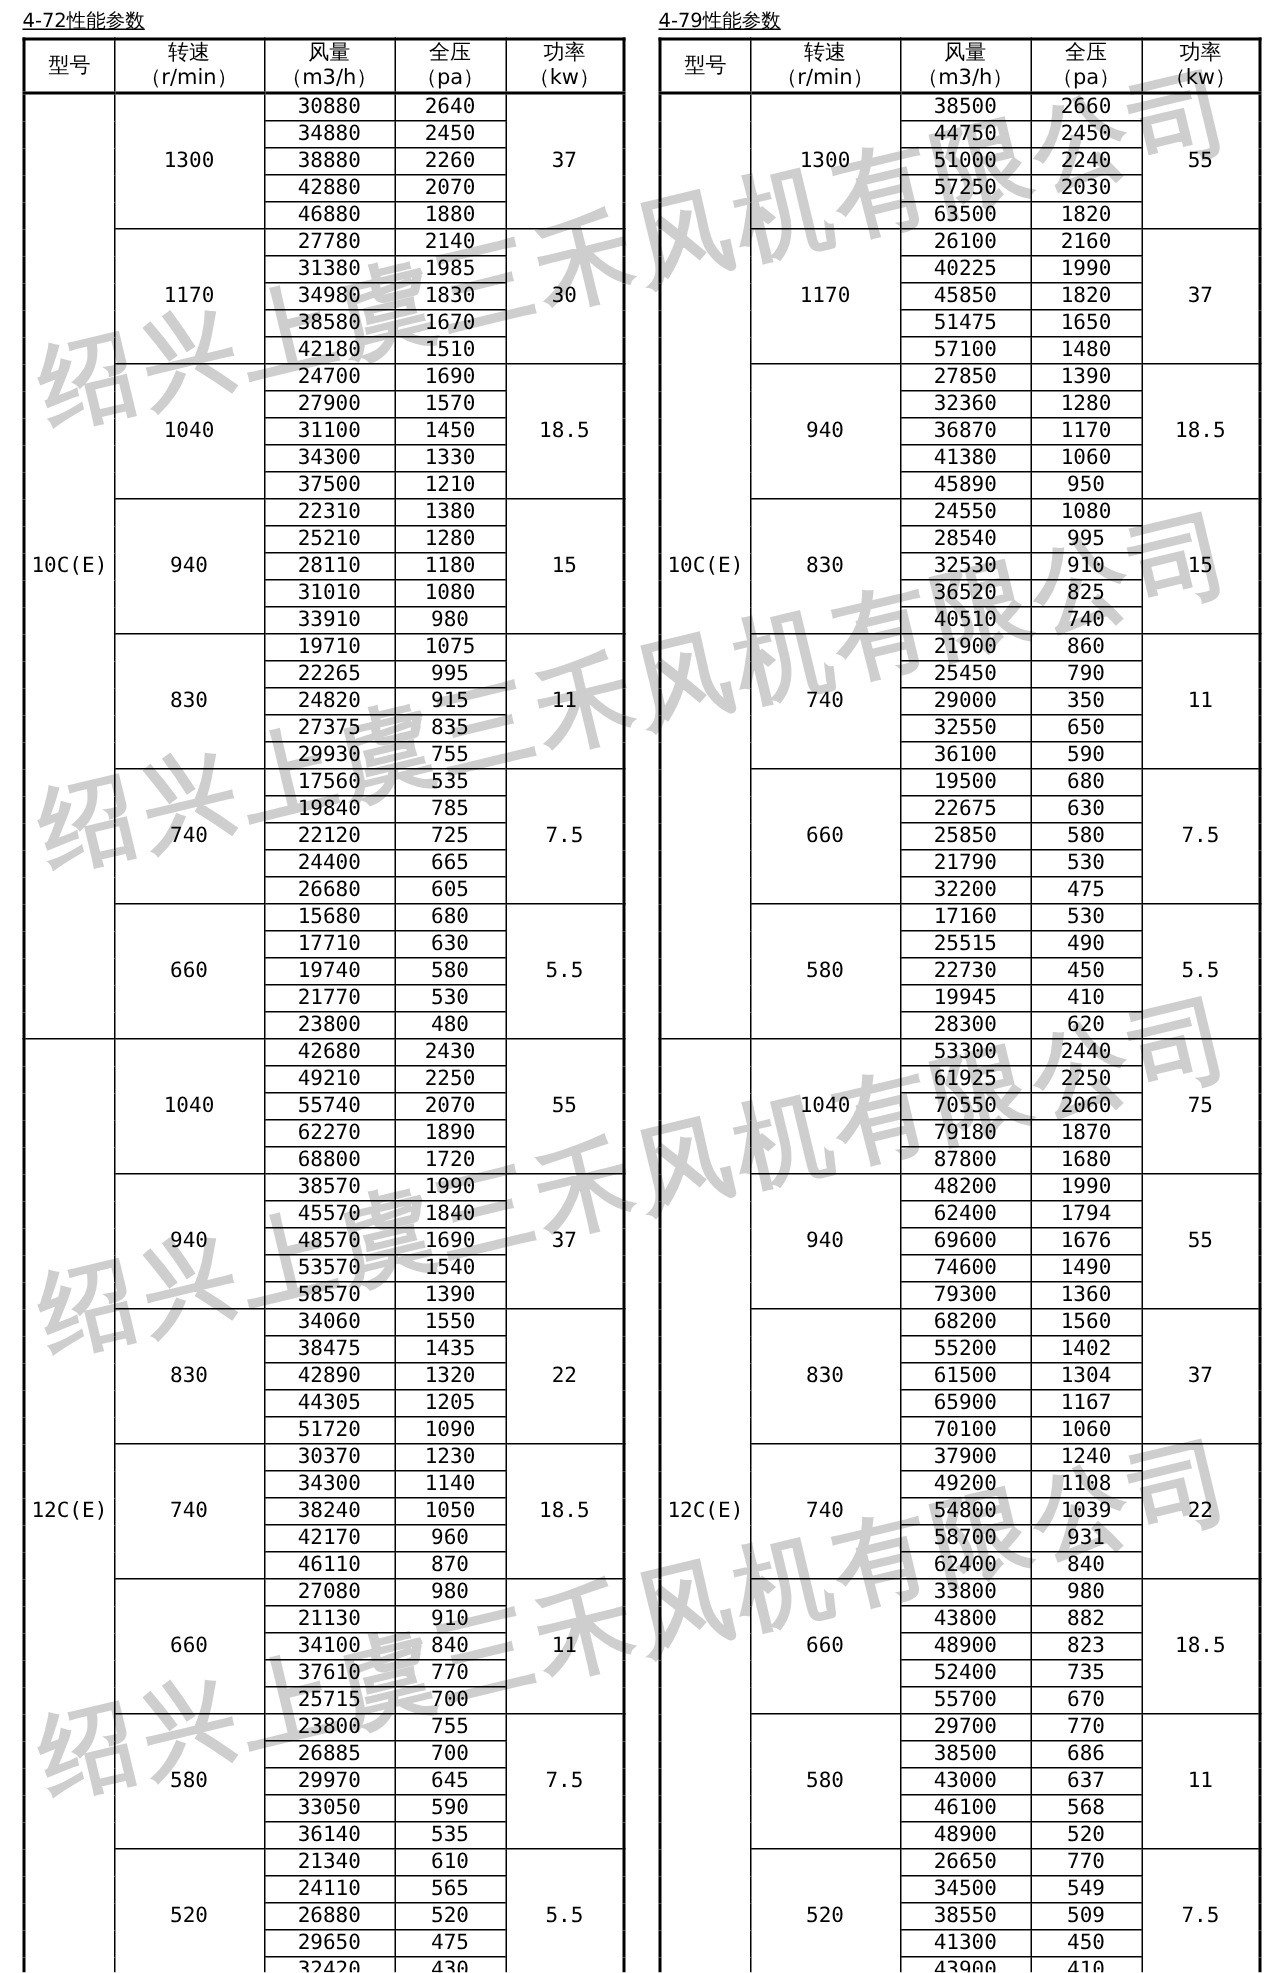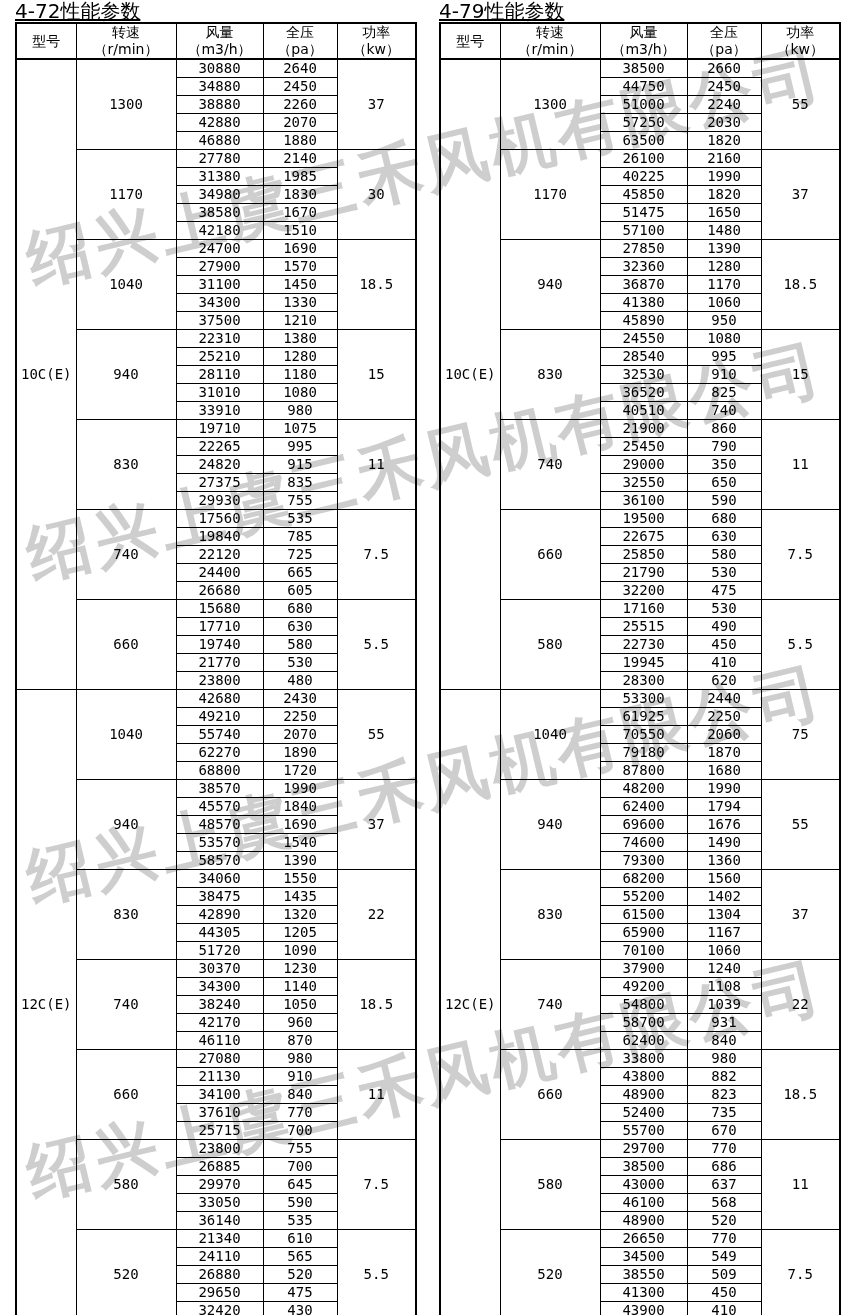--- a/index.html
+++ b/index.html
@@ -17,21 +17,21 @@
     font-size:64px; line-height:64px; letter-spacing:4px;
     color:#c3c3c3; opacity:.8;
     transform:rotate(-13.5deg); transform-origin:0 50%;
   }
   .wm1 { top:230px; } .wm2 { top:525px; } .wm3 { top:848px; } .wm4 { top:1143px; }
   
   .spec { position:absolute; top:3px; width:402px; z-index:1; }
   .spec-left  { left:15px; }
   .spec-right { left:439px; }
   .table-title {
-    display:inline-block; font-size:20px; line-height:17px; height:17px;
+    display:inline-block; font-size:13px; line-height:17px; height:17px;
     text-decoration:underline; margin:0 0 2px 0;
     font-family:"DejaVu Sans",sans-serif;
   }
   table.perf {
     border-collapse:collapse; table-layout:fixed; width:400px;
     border:2px solid #000;
   }
   table.perf th, table.perf td {
     border:1px solid #000; text-align:center; vertical-align:middle;
     padding:0; font-weight:normal; overflow:hidden;

